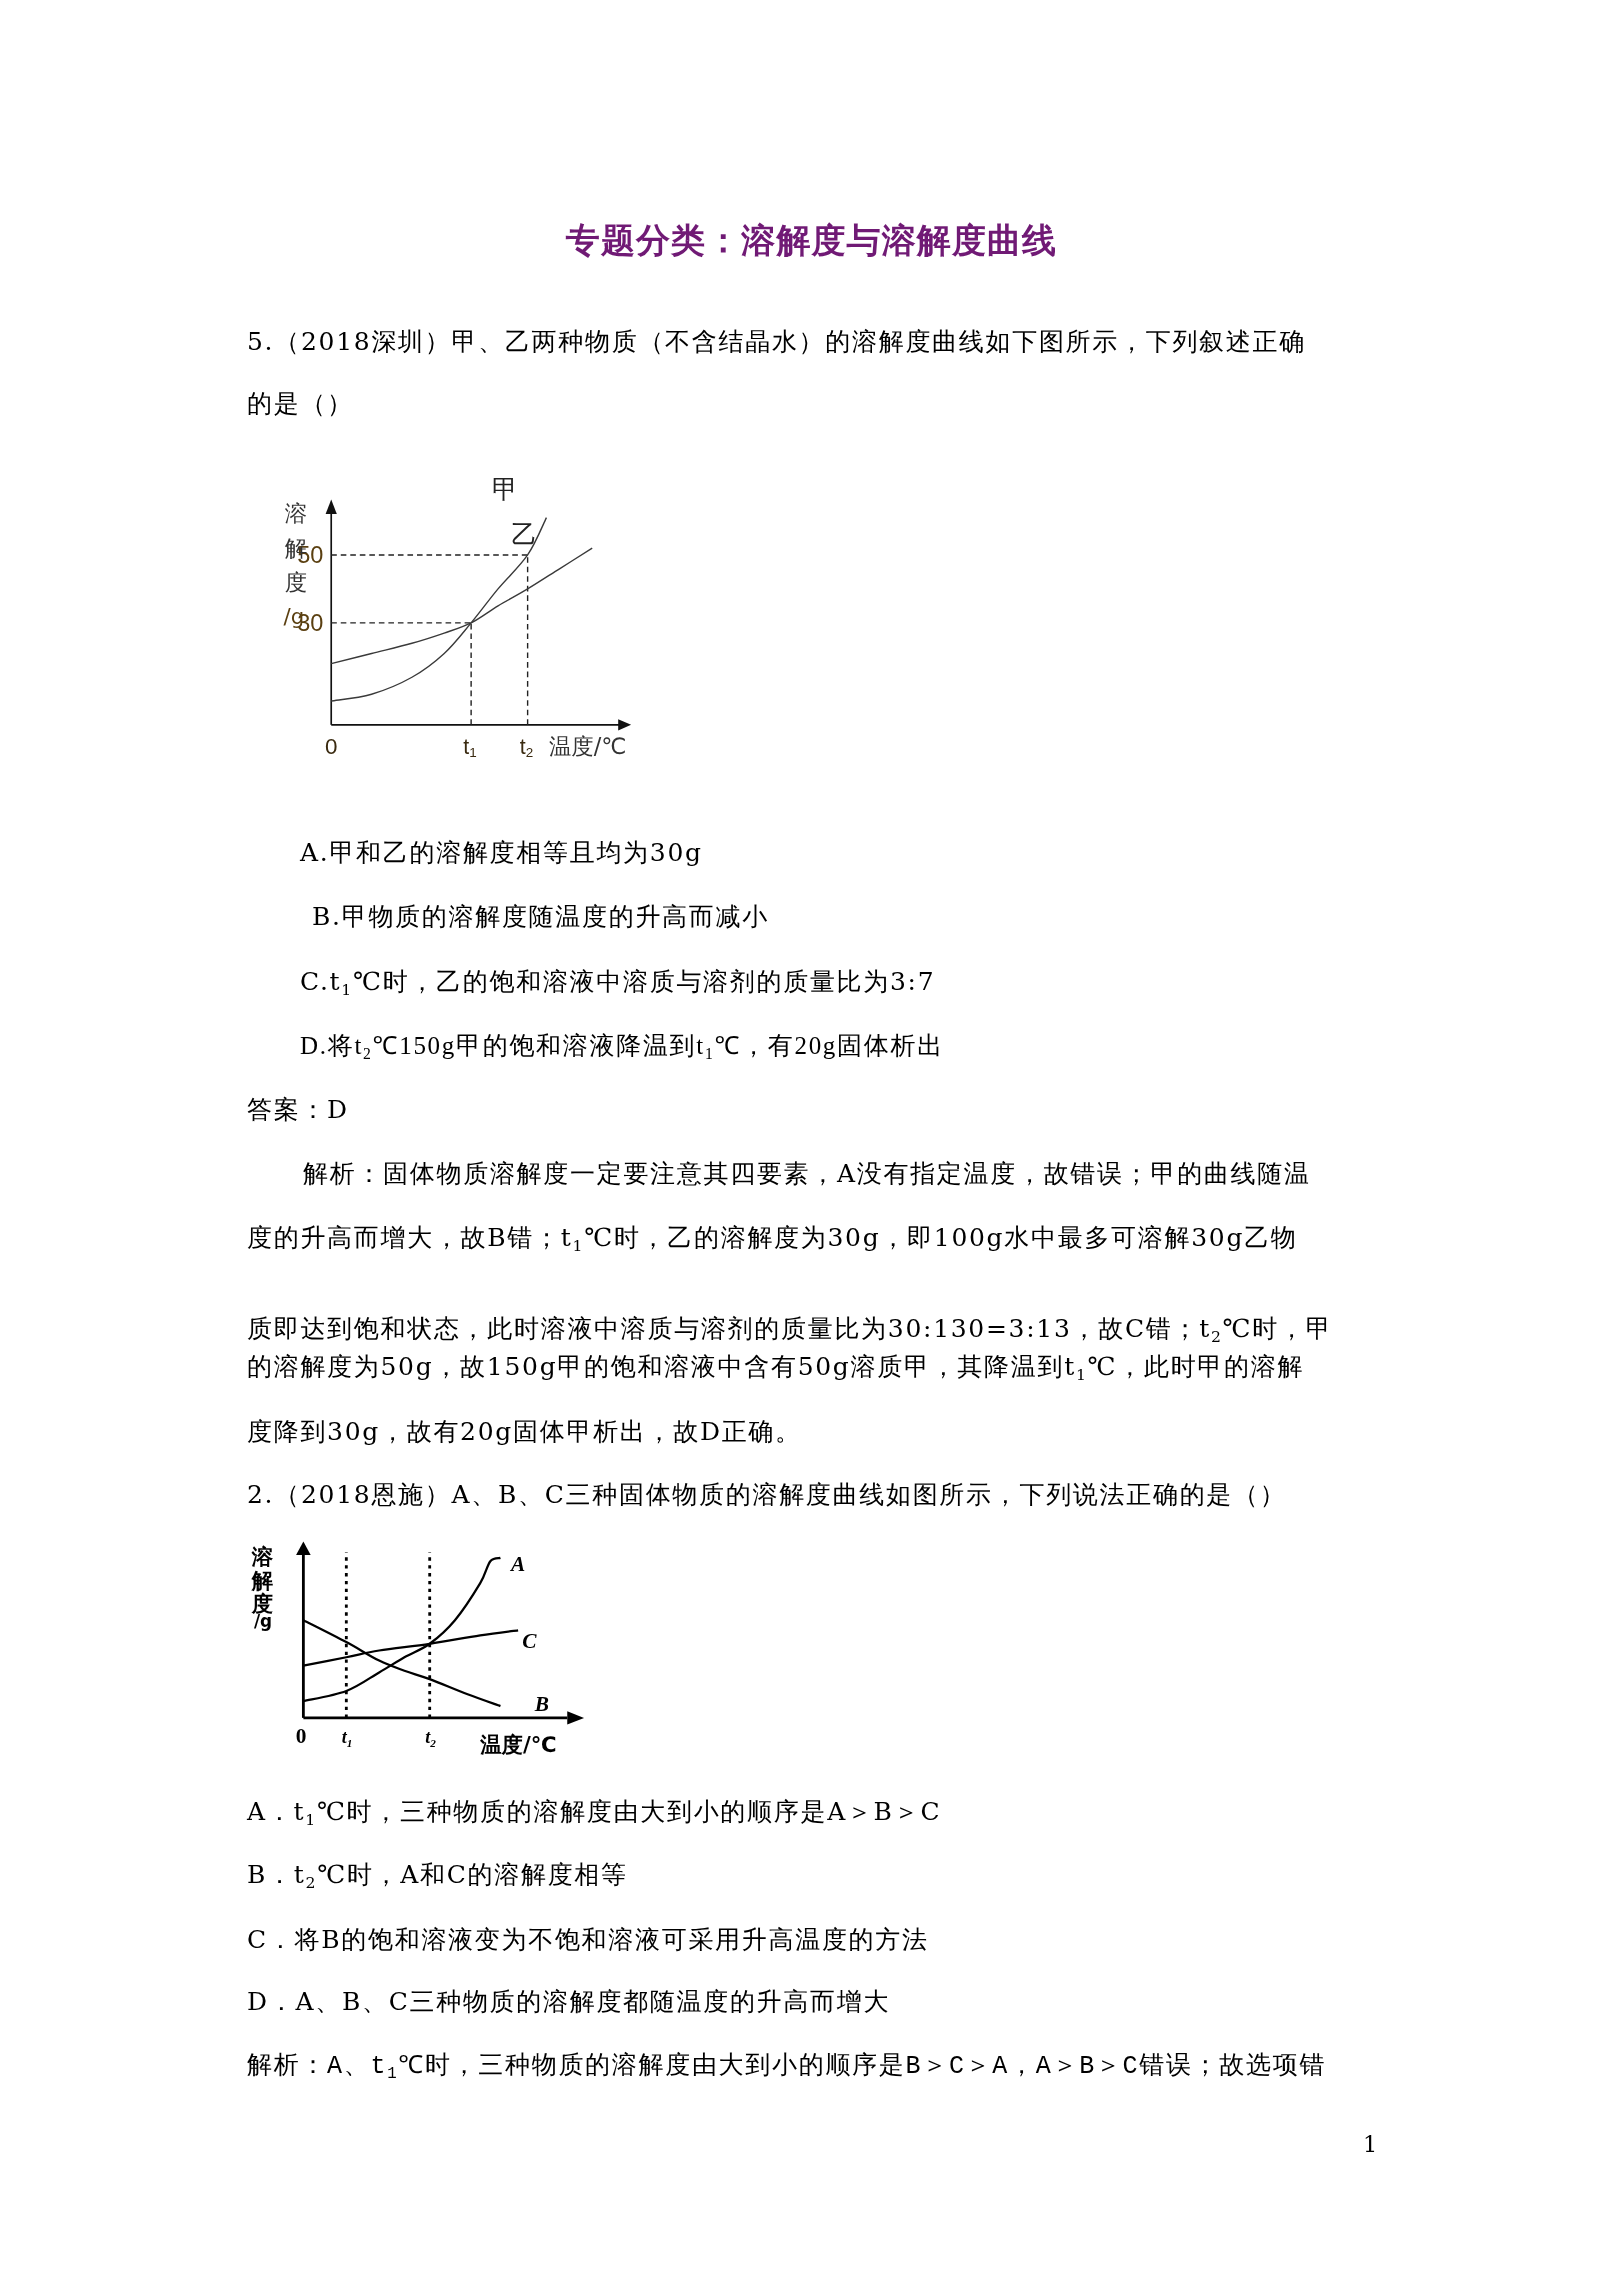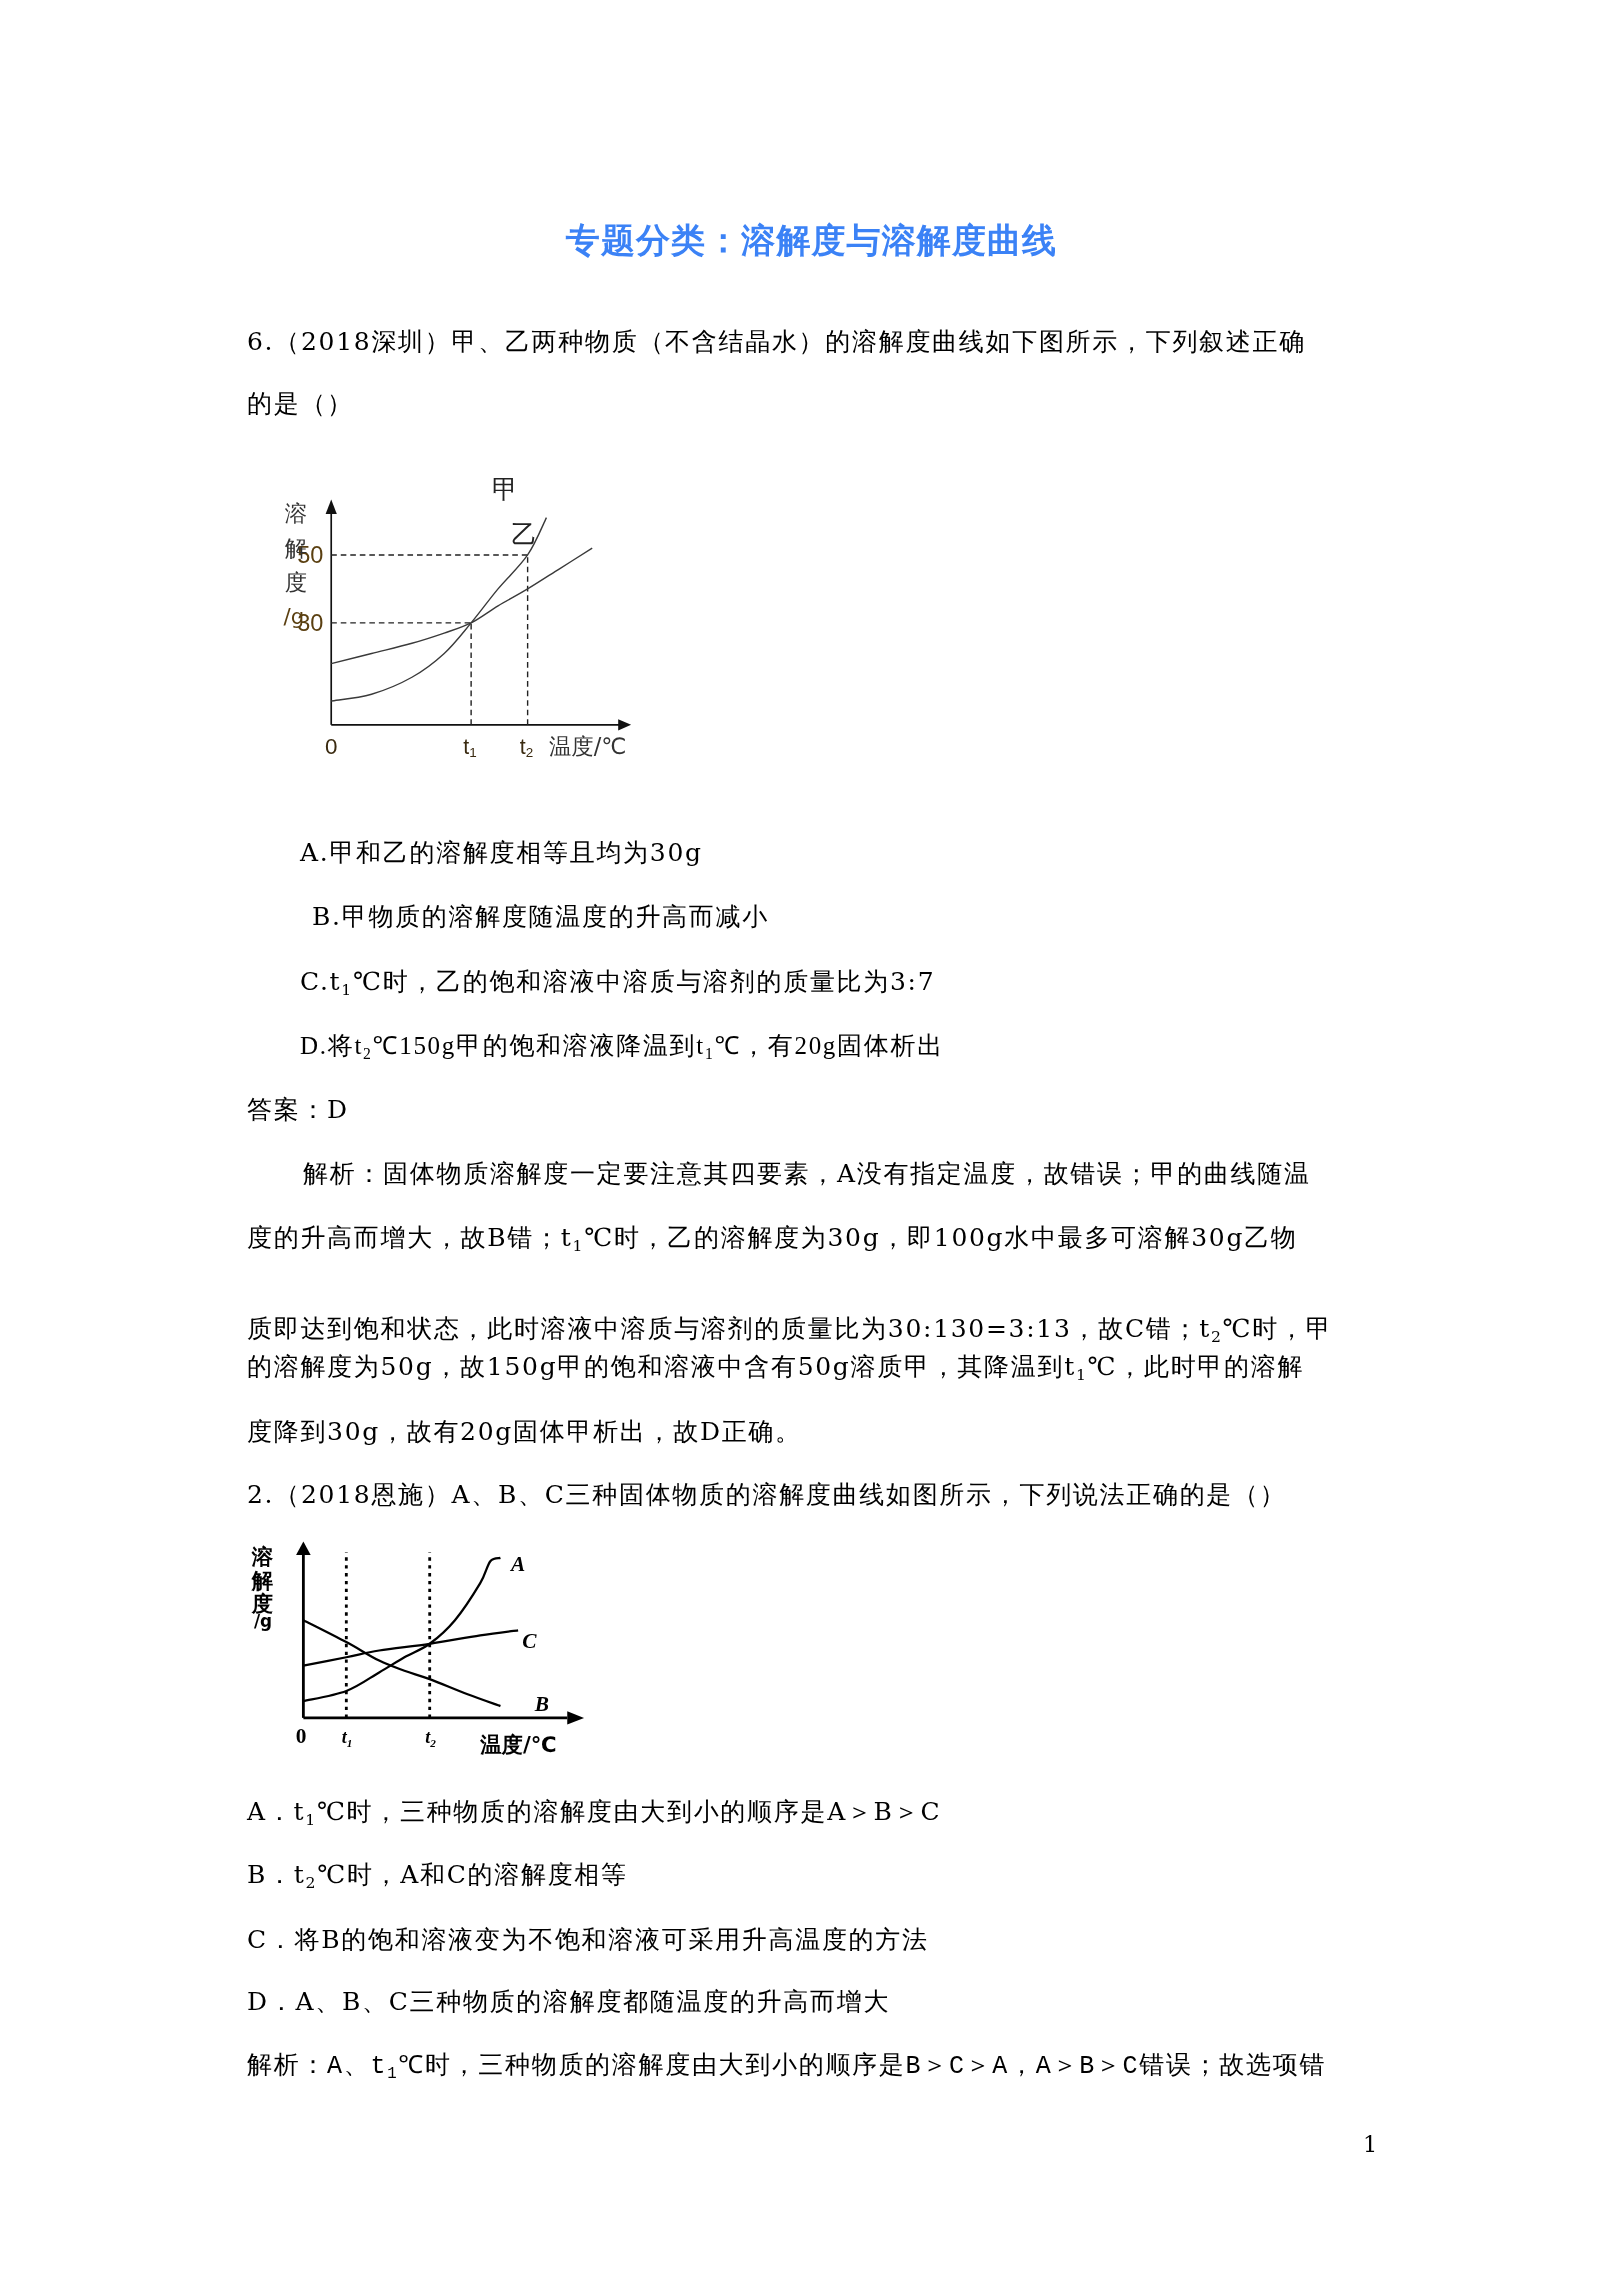--- a/index.html
+++ b/index.html
@@ -3,42 +3,42 @@
 <meta charset="utf-8">
 <style>
   html, body { margin: 0; padding: 0; background: #ffffff; }
   body {
     width: 1623px; height: 2295px; position: relative; overflow: hidden;
     font-family: "DejaVu Serif", "Liberation Serif", serif;
     color: #000;
   }
   .title {
     position: absolute; left: 0; width: 1623px; top: 218px;
-    text-align: center; color: #3b82f6; font-size: 34px; font-weight: bold;
+    text-align: center; color: #701a75; font-size: 34px; font-weight: bold;
     letter-spacing: 1.1px;
   }
   .line {
     position: absolute; left: 247px; white-space: nowrap;
     font-size: 25px; line-height: 34px; letter-spacing: 1.7px;
   }
   .indent { left: 303px; }
   .opt1 { left: 300px; }
   sub { font-size: 15.7px; vertical-align: -4.5px; line-height: 0; }
   .fig { position: absolute; }
   .fig svg { display: block; }
   .page-number {
     position: absolute; top: 2131px; left: 1363px; font-size: 22.4px;
   }
 </style>
 </head>
 <body>
 
 <div class="title">专题分类：溶解度与溶解度曲线</div>
 
-<div class="line" style="top:325px;">6.（2018深圳）甲、乙两种物质（不含结晶水）的溶解度曲线如下图所示，下列叙述正确</div>
+<div class="line" style="top:325px;">5.（2018深圳）甲、乙两种物质（不含结晶水）的溶解度曲线如下图所示，下列叙述正确</div>
 <div class="line" style="top:387px;">的是（）</div>
 
 <div class="fig" style="left:269px; top:477px;">
   <svg id="chart1" width="426" height="314" viewBox="0 0 760 560">
       <line x1="111" y1="442" x2="626" y2="442" stroke="#111" stroke-width="3"></line>
       <polygon points="646,442 623,432 623,452" fill="#111"></polygon>
       <line x1="111" y1="442" x2="111" y2="55" stroke="#111" stroke-width="3"></line>
       <polygon points="111,40 101,66 121,66" fill="#111"></polygon>
       <line x1="111" y1="260.1818181818182" x2="360.6" y2="260.1818181818182" stroke="#222" stroke-width="2.5" stroke-dasharray="10,7"></line>
       <line x1="360.6" y1="442" x2="360.6" y2="260.1818181818182" stroke="#222" stroke-width="2.5" stroke-dasharray="10,7"></line>

